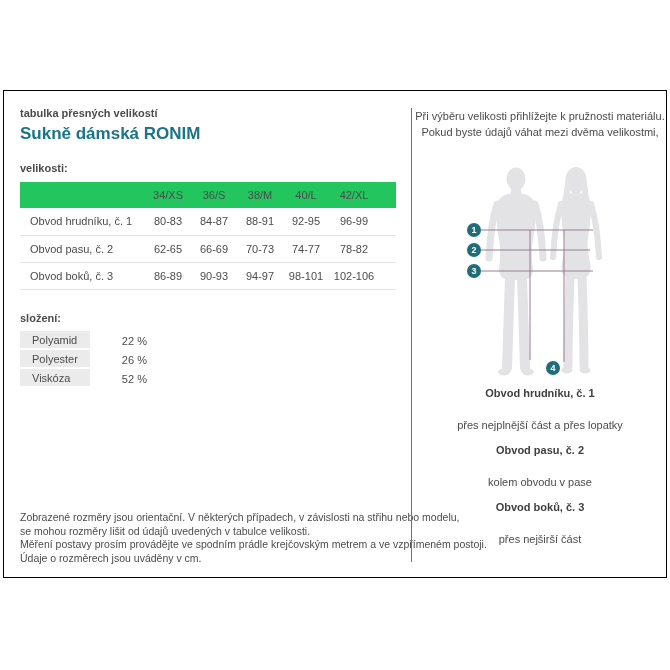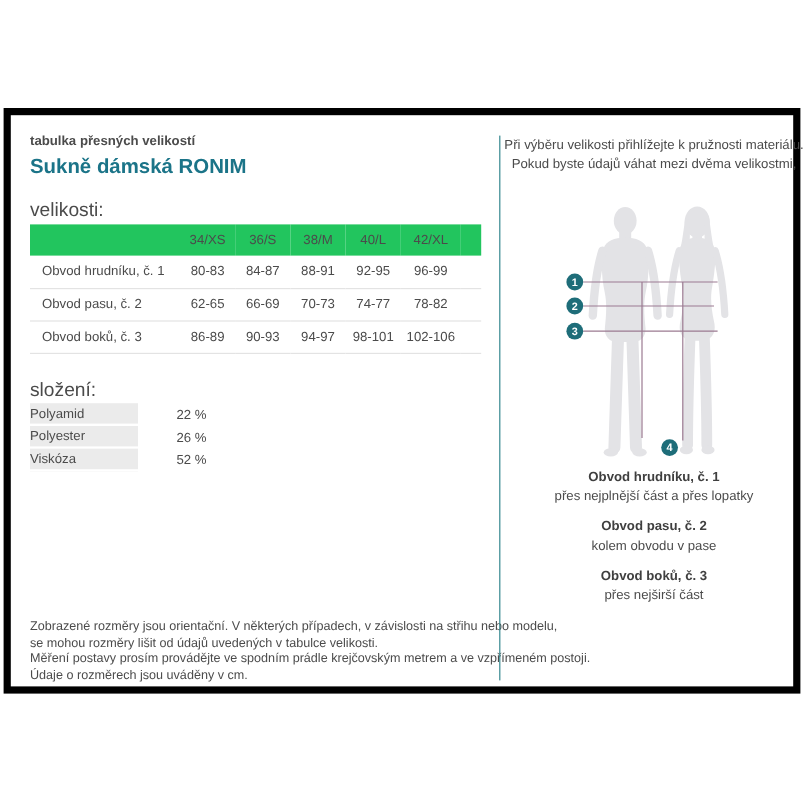--- a/index.html
+++ b/index.html
@@ -1,53 +1,53 @@
 <!DOCTYPE html>
 <html><head>
 <meta charset="utf-8">
 <style>
   * { margin:0; padding:0; box-sizing:border-box; }
   html,body { width:670px; height:670px; background:#fff;
     font-family:"Liberation Sans", sans-serif; color:#4b4b4b; }
   .frame { position:absolute; left:3px; top:90px; width:664px; height:488px;
-    border:6px solid #000000; background:#fff; }
+    border:1px solid #000000; background:#fff; }
   .abs { position:absolute; }
 
   
   .title-small { left:16px; top:16px; font-size:11px; font-weight:bold; color:#4b4b4b; }
   .title-main  { left:16px; top:33px; font-size:17px; font-weight:bold; color:#1b7488; }
-  .section-label { font-size:16px; font-weight:normal; color:#4b4b4b; }
+  .section-label { font-size:11px; font-weight:bold; color:#4b4b4b; }
   .sizes-label { left:16px; top:71px; }
   .comp-label  { left:16px; top:221px; }
 
   table.size-table { left:16px; top:91px; width:376px; border-collapse:collapse;
     table-layout:fixed; font-size:11px; color:#4b4b4b; }
   table.size-table th, table.size-table td { font-weight:normal; text-align:center; height:27px; }
   table.size-table th { background:#22c55e; height:26px; }
   table.size-table td.row-label, table.size-table th.row-label { text-align:left; padding-left:10px; }
   table.size-table tr.data-row td { border-bottom:1px solid #e3e3e3; }
 
   table.comp-table { left:16px; top:240px; border-collapse:separate; border-spacing:0;
     font-size:11px; color:#4b4b4b; }
   table.comp-table td { height:19px; }
-  table.comp-table td.c-label { background:#ebebeb; width:90px; padding:0 0;
+  table.comp-table td.c-label { background:#ebebeb; width:62px; padding:0 12px;
     border-bottom:2px solid #fff; }
   table.comp-table td.c-val { padding-left:32px; width:70px; }
 
   .footnote { left:16px; top:420px; font-size:10.5px; line-height:13.5px; color:#4b4b4b; }
 
   
   .divider { left:407px; top:17px; width:1px; height:454px; background:#35888f; }
   .intro { left:408px; top:18px; width:256px; text-align:center;
     font-size:11px; line-height:15.5px; color:#4b4b4b; }
   .diagram { left:408px; top:74px; width:256px; height:215px; }
   .measurements { left:408px; top:294px; width:256px; text-align:center; }
   .measure-block { margin-bottom:9px; }
   .measure-title { font-size:11px; font-weight:bold; color:#3f3f3f; line-height:16px; }
-  .measure-desc  { font-size:11px; color:#4b4b4b; line-height:16px; }
+  .measure-desc  { font-size:11px; color:#4b4b4b; line-height:16px;margin-top:16px; }
 
   svg text.badge { font-family:"Liberation Sans", sans-serif; font-size:9px;
     font-weight:bold; fill:#fff; text-anchor:middle; }
 </style>
 </head>
 <body>
 
 <div class="frame">
 
   <div class="abs title-small">tabulka přesných velikostí</div>

